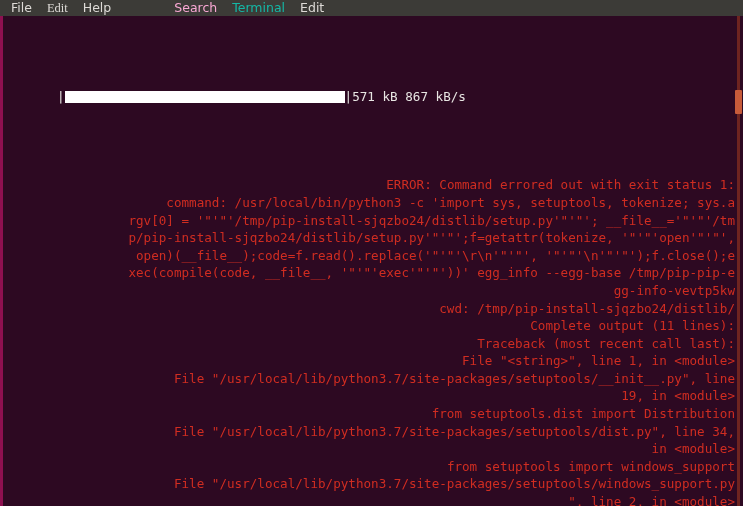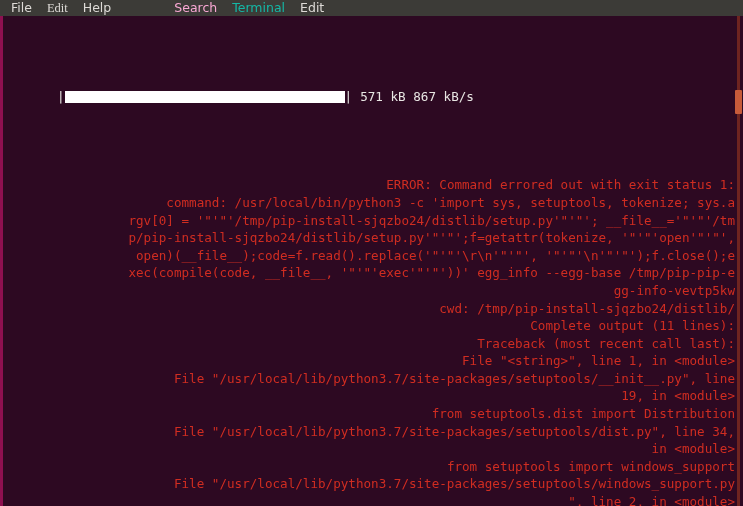--- a/index.html
+++ b/index.html
@@ -144,21 +144,20 @@
     left: 0;
     top: 0;
     height: 12px;
     background: #ffffff;
   }
   #progress-stats {
     color: #e8e6e3;
     font-family: "DejaVu Sans Mono", "Liberation Mono", monospace;
     font-size: 12.6px;
     line-height: 17.6px;
-    margin-left: 8px;
     white-space: pre;
   }
 </style>
 </head>
 <body style="background: rgb(45, 9, 34);">
 
 <div id="terminal-window" style="background: rgb(45, 9, 34);">
 
   <div id="menubar" style="background: rgb(60, 59, 55);">
     <span class="menu-item" style="color: rgb(222, 219, 215);">File</span>

